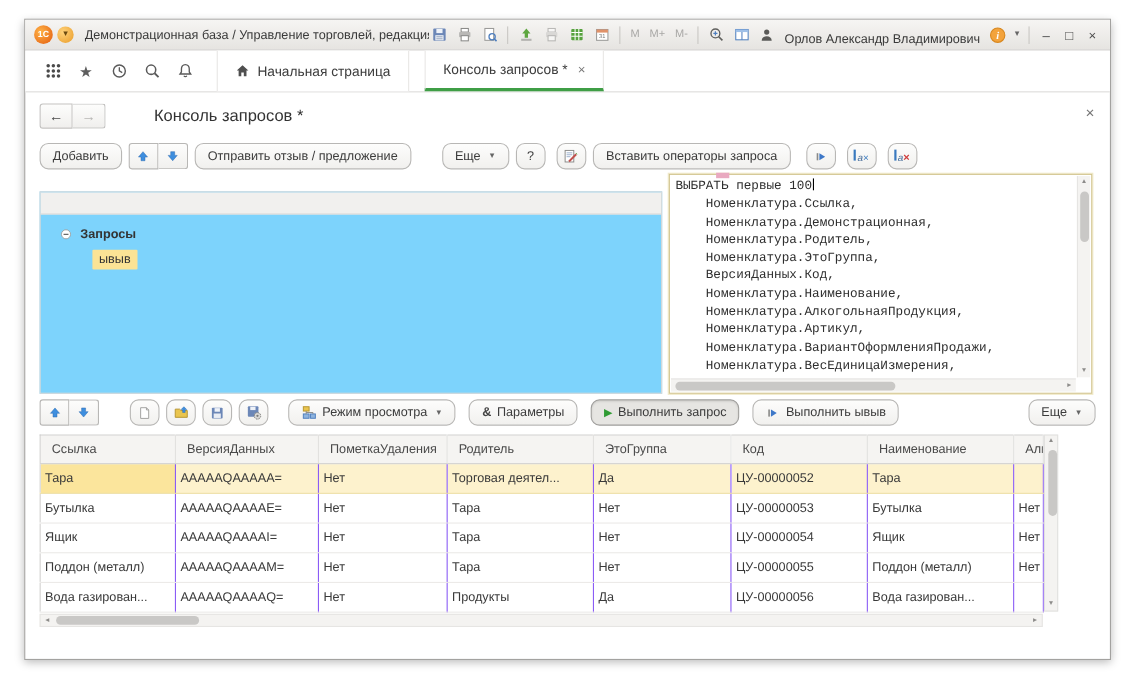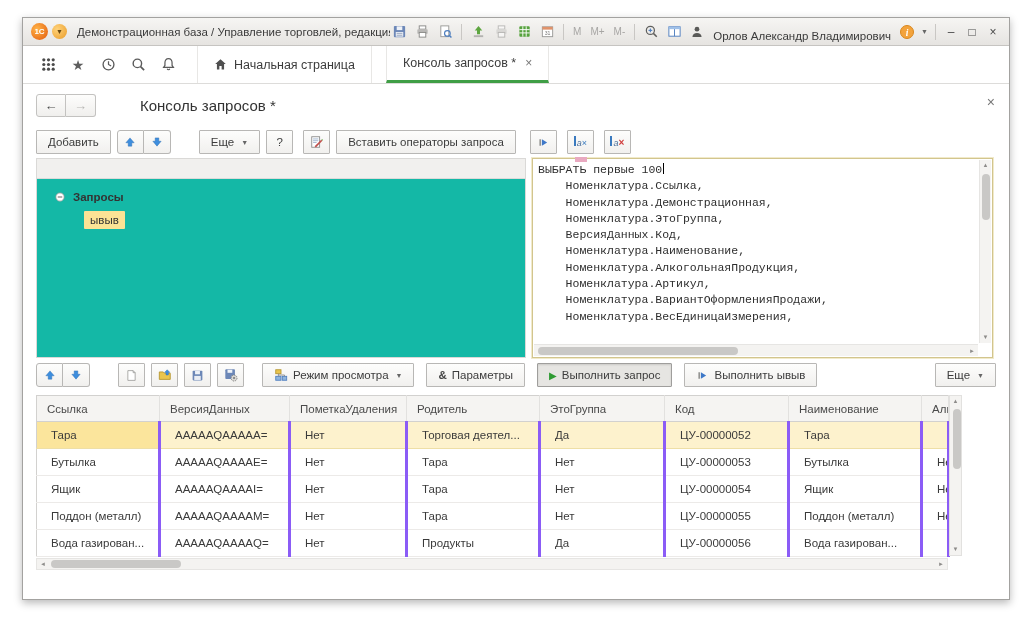--- a/index.html
+++ b/index.html
@@ -39,38 +39,38 @@
   .navgroup { display:flex; }
   .navbtn { width:30px; height:23px; background:linear-gradient(#fdfdfc,#f0efed); border:1px solid #c3c2c0;
     display:flex; align-items:center; justify-content:center; font-size:13px; color:#4a4a4a; }
   .navbtn:first-child { border-radius:3px 0 0 3px; }
   .navbtn:last-child { border-radius:0 3px 3px 0; border-left:none; color:#b8b7b5; }
   .form-title { margin-left:44px; font-size:15px; color:#333; }
   .form-close { position:absolute; right:14px; top:10px; color:#777; font-size:14px; }
 
   
   .toolbar { height:32px; flex:none; display:flex; align-items:center; padding:0 13px; gap:6px; }
-  .btn { height:24px; padding:0 11px; background:linear-gradient(#fdfdfc,#f1f0ee); border:1px solid #b8b7b5; border-radius:1px;
+  .btn { height:24px; padding:0 11px; background:linear-gradient(#fdfdfc,#f1f0ee); border:1px solid #b8b7b5; border-radius:8px;
     font-size:11.5px; color:#3c3c3c; display:flex; align-items:center; gap:5px; white-space:nowrap; }
   .btn .dd { font-size:7px; color:#666; margin-left:2px; }
   .iconbtn { width:27px; padding:0; justify-content:center; }
   .btn-pair { display:flex; }
   .btn-pair .btn:first-child { border-radius:3px 0 0 3px; }
   .btn-pair .btn:last-child { border-radius:0 3px 3px 0; border-left:none; }
   .pressed { background:#e6e5e2; border-color:#9f9e9c; box-shadow:inset 0 1px 2px rgba(0,0,0,.12); }
   .play-glyph { color:#2f9b33; font-size:10px; }
   .amp { font-weight:bold; color:#444; }
   .abc-bar { display:inline-block; width:2px; height:10px; background:#3a7abf; margin-right:1px; }
   .abc-a { font-size:9px; color:#4a6f9b; font-style:italic; }
   .abc-x-blue { font-size:9px; color:#3a7abf; }
   .abc-x-red { font-size:10px; color:#cf3b3b; font-weight:bold; }
 
   
   .panes { height:200px; flex:none; display:flex; padding:0 16px 0 13px; gap:6px; }
-  .treepane { width:490px; flex:none; background:#14b8a6; border:1px solid #dad9d7; }
+  .treepane { width:566px; flex:none; background:#7dd3fc; border:1px solid #dad9d7;margin-top:16px; }
   .pane-head { height:20px; background:#f1f0ee; border-bottom:1px solid #dcdbd9; }
   .tree-row { height:23px; display:flex; align-items:center; font-size:11.5px; color:#333; }
   .tree-root { padding-left:17px; gap:7px; font-weight:bold; }
   .tree-child { padding-left:47px; }
   .tree-sel { background:#fbe395; padding:3px 6px; border-radius:1px; }
 
   .editor { flex:1; position:relative; background:#fff; border:1px solid #d2c58e; box-shadow:0 0 0 1px #f1eaca; }
   .editor-mark { position:absolute; top:-2px; left:42px; width:12px; height:5px; background:#e9a9c0; }
   .code { position:absolute; left:5px; top:3px; right:14px; bottom:14px; overflow:hidden;
     font-family:"Liberation Mono","DejaVu Sans Mono",monospace; font-size:11.5px; line-height:16.3px; color:#2e2e2e; }
@@ -82,21 +82,21 @@
   .vthumb { position:absolute; left:2px; width:8px; border-radius:4px; background:#c9c8c6; }
   .hscroll { position:absolute; left:1px; right:14px; bottom:1px; height:12px; background:#f4f3f1; border-top:1px solid #e6e5e3; }
   .hthumb { position:absolute; top:2px; height:8px; border-radius:4px; background:#c9c8c6; }
   .hscroll .arr { position:absolute; top:0; font-size:6px; color:#8d8c8a; line-height:12px; }
 
   
   .tablewrap { position:relative; margin:3px 4px 0 13px; width:926px; flex:none; }
   table.results { border-collapse:collapse; table-layout:fixed; width:912px; border:1px solid #d2d1cf; background:#fff; }
   .results th { height:26px; background:#f5f4f2; font-weight:normal; font-size:11.5px; color:#4a4a4a; text-align:left;
     padding:0 0 0 10px; border-right:1px solid #e2e1df; border-bottom:1px solid #d2d1cf; overflow:hidden; white-space:nowrap; }
-  .results td { height:27px; font-size:11.5px; color:#3a3a3a; padding:0 0 0 14px; border-right:3px solid #8b5cf6;
+  .results td { height:27px; font-size:11.5px; color:#3a3a3a; padding:0 0 0 4px; border-right:1px solid #8b5cf6;
     border-bottom:1px solid #eceae8; overflow:hidden; white-space:nowrap; }
   .results tbody tr:first-of-type td { background:#fdf2cd; border-bottom:1px solid #eedfa6; }
   .results tbody tr:first-of-type td:first-child { background:#fbe59c; }
   .tbl-vscroll { position:absolute; top:0; right:0; width:13px; height:161px; background:#f4f3f1; border:1px solid #e2e1df; }
   .tbl-vscroll .arr { font-size:6px; color:#8d8c8a; text-align:center; line-height:11px; height:11px; }
   .tbl-vscroll .arr.bot { position:absolute; bottom:0; width:100%; }
   .tbl-hscroll { position:relative; margin-top:1px; width:912px; height:12px; background:#f4f3f1; border:1px solid #e6e5e3; }
 
   
   .statusbar { flex:1; border-top:1px solid #d8d7d5; margin-top:6px; position:relative; font-size:11.5px; color:#333; }
@@ -278,20 +278,21 @@
         <svg width="12" height="12" viewBox="0 0 16 16">
               <path d="M8 2.5 L13.5 9 H10.4 V13.5 H5.6 V9 H2.5 Z" fill="#3e8ede" stroke="#2f6db1" stroke-width=".6"></path>
             </svg>
       </div>
       <div class="btn iconbtn">
         <svg width="12" height="12" viewBox="0 0 16 16">
               <path d="M8 13.5 L2.5 7 H5.6 V2.5 H10.4 V7 H13.5 Z" fill="#3e8ede" stroke="#2f6db1" stroke-width=".6"></path>
             </svg>
       </div>
     </div>
+    <div class="btn">Отправить отзыв / предложение</div>
     <div class="btn" style="margin-left:22px;">
       <span>Еще</span>
           <span class="dd">▼</span>
     </div>
     <div class="btn iconbtn">?</div>
     <div class="btn iconbtn" style="margin-left:4px;">
       <span>
         <svg width="14" height="14" viewBox="0 0 16 16">
               <rect x="2" y="2" width="9" height="12" fill="#fff" stroke="#8a8a88"></rect>
               <line x1="3.5" y1="4.5" x2="9.5" y2="4.5" stroke="#9ab0cc"></line>
@@ -338,20 +339,21 @@
       </div>
     </div>
 
     <div class="editor">
       <div class="editor-mark"></div>
       <div class="code">
 
       <div class="code-line">ВЫБРАТЬ первые 100</div>
             <div class="code-line">    Номенклатура.Ссылка,</div>
             <div class="code-line">    Номенклатура.Демонстрационная,</div>
+            <div class="code-line">    Номенклатура.Родитель,</div>
             <div class="code-line">    Номенклатура.ЭтоГруппа,</div>
             <div class="code-line">    ВерсияДанных.Код,</div>
             <div class="code-line">    Номенклатура.Наименование,</div>
             <div class="code-line">    Номенклатура.АлкогольнаяПродукция,</div>
             <div class="code-line">    Номенклатура.Артикул,</div>
             <div class="code-line">    Номенклатура.ВариантОформленияПродажи,</div>
             <div class="code-line">    Номенклатура.ВесЕдиницаИзмерения,</div>
           </div>
       <div class="vscroll">
         <div class="arr">▲</div>

